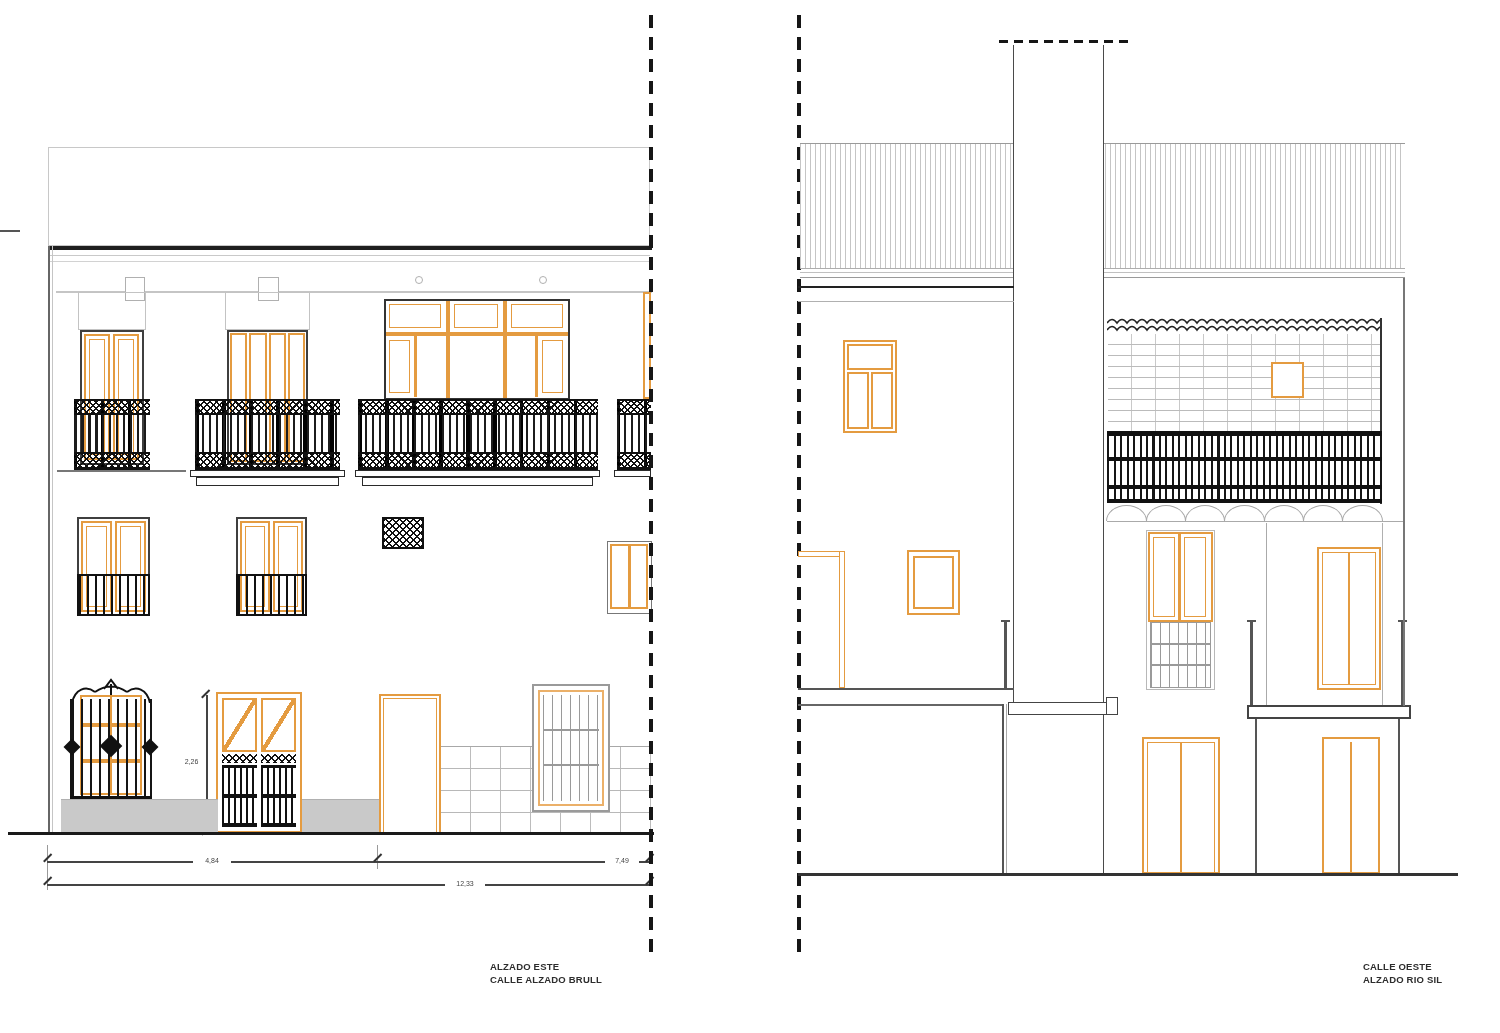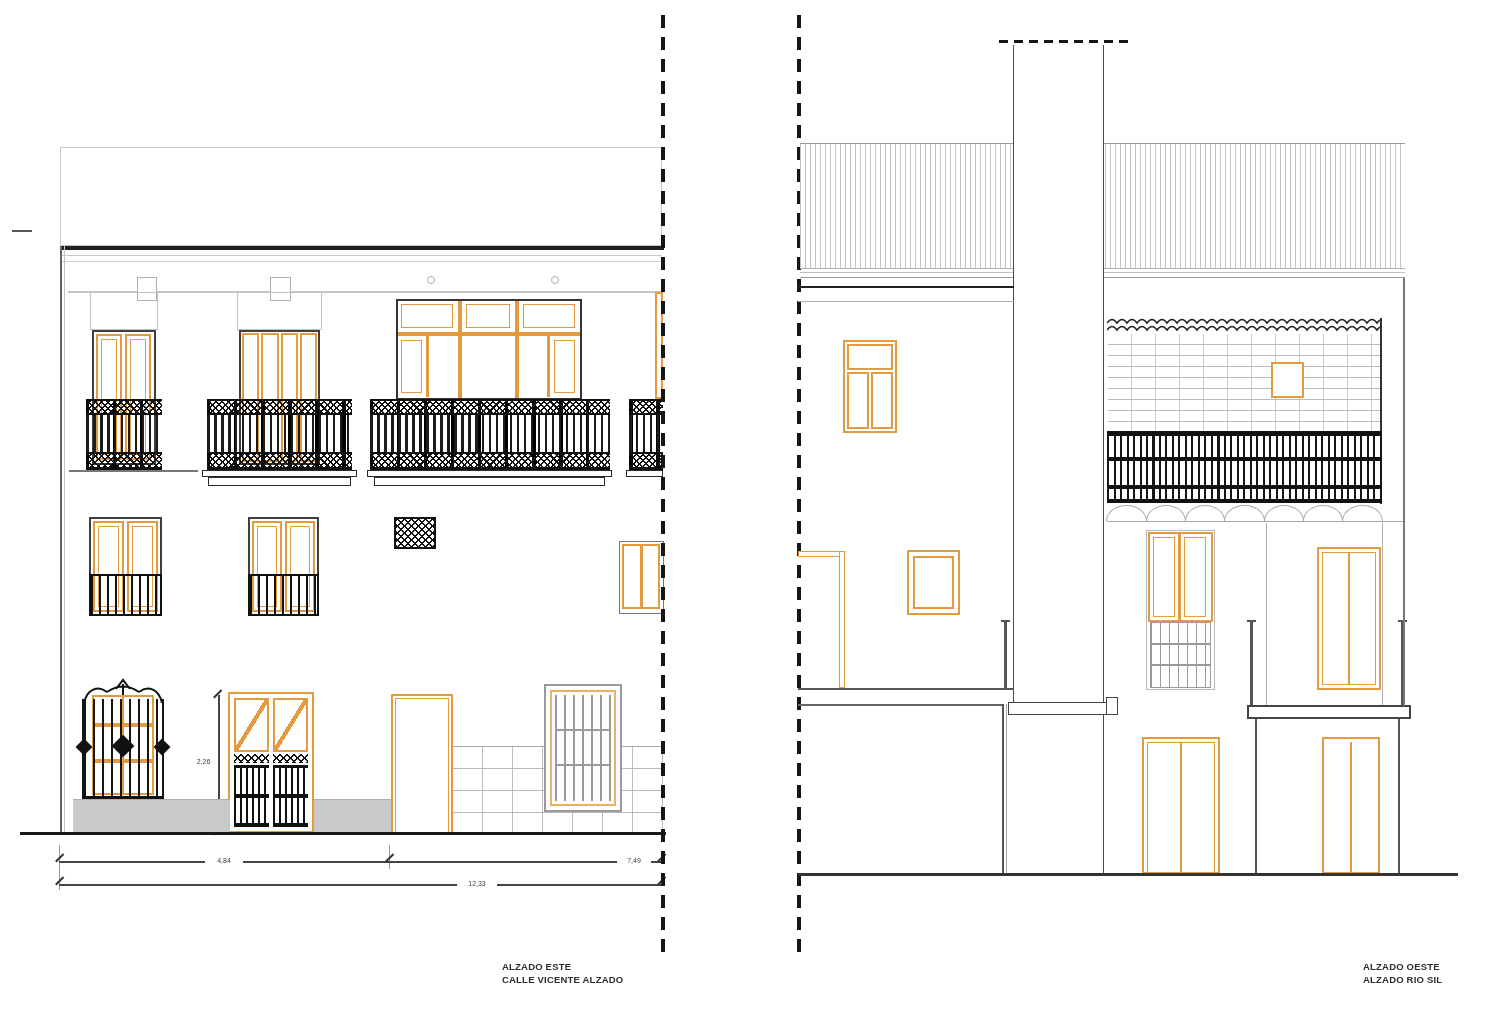--- a/index.html
+++ b/index.html
@@ -66,21 +66,21 @@
     background-size:100% 3px,100% 4px,100% 4px,100% 100%;background-repeat:no-repeat;}
   .arch{flex:1;border:1.2px solid #a8a8a8;border-bottom:none;
         border-radius:50% 50% 0 0/100% 100% 0 0;margin:0 -0.6px;}
   .diam{background:#111;transform:rotate(45deg);}
 </style>
 </head>
 <body>
 
 <div id="canvas">
 
-  <div class="a" style="left:12px;top:0;width:750px;height:1033px;">
+  <div class="a" style="left:0;top:0;width:750px;height:1033px;">
     <div class="a" style="left:0;top:230px;width:20px;height:2px;background:#555;"></div>
 
     <div class="a" style="left:48px;top:147px;width:602px;height:99px;border:1px solid #c8c8c8;"></div>
     <div class="a" style="left:48px;top:246px;width:604px;height:4px;background:#1f1f1f;"></div>
     <div class="a" style="left:50px;top:255px;width:600px;height:1px;background:#c9c9c9;"></div>
     <div class="a" style="left:50px;top:261px;width:600px;height:1px;background:#d2d2d2;"></div>
     <div class="a" style="left:56px;top:291px;width:596px;height:1.5px;background:#c5c5c5;"></div>
     <div class="a" style="left:125px;top:277px;width:20px;height:24px;border:1.5px solid #b0b0b0;background:#fff;"></div>
     <div class="a" style="left:258px;top:277px;width:21px;height:24px;border:1.5px solid #b0b0b0;background:#fff;"></div>
     <div class="a" style="left:415px;top:276px;width:8px;height:8px;border:1px solid #b0b0b0;border-radius:50%;"></div>
@@ -217,21 +217,21 @@
     <div class="a dline" style="left:47px;top:884px;width:398px;"></div>
     <div class="a dim" style="left:445px;top:879px;width:40px;">12,33</div>
     <div class="a dline" style="left:485px;top:884px;width:165px;"></div>
     <div class="a tick" style="left:42px;top:880px;"></div>
     <div class="a tick" style="left:644px;top:880px;"></div>
 
     <div class="a vdash" style="left:649px;top:15px;width:3.5px;height:945px;"></div>
 
     <div class="a" style="left:490px;top:960px;">
       <div class="lbl">ALZADO ESTE</div>
-      <div class="lbl">CALLE VICENTE ALZADO</div>
+      <div class="lbl">CALLE ALZADO BRULL</div>
     </div>
   </div>
 
   <div class="a" style="left:750px;top:0;width:750px;height:1033px;">
     <div class="a vdash" style="left:47px;top:15px;width:3.5px;height:945px;"></div>
 
     <div class="a roof" style="left:50px;top:143px;width:605px;height:126px;"></div>
     <div class="a" style="left:50px;top:272px;width:605px;height:1px;background:#c0c0c0;"></div>
     <div class="a" style="left:50px;top:277px;width:605px;height:1.2px;background:#9a9a9a;"></div>
 
@@ -307,17 +307,17 @@
     <div class="a" style="left:648px;top:719px;width:2px;height:155px;background:#555;"></div>
     <div class="a" style="left:572px;top:737px;width:58px;height:137px;border:2.5px solid var(--or);background:#fff;">
       <div class="a" style="left:26px;top:3px;width:2px;height:130px;background:var(--or);"></div>
     </div>
     <div class="a" style="left:653px;top:278px;width:1.5px;height:428px;background:#777;"></div>
     <div class="a" style="left:632px;top:523px;width:1px;height:182px;background:#b0b0b0;"></div>
 
     <div class="a" style="left:48px;top:873px;width:660px;height:2.5px;background:#333;"></div>
 
     <div class="a" style="left:613px;top:960px;">
-      <div class="lbl">ALZADO OESTE</div>
+      <div class="lbl">CALLE OESTE</div>
       <div class="lbl">ALZADO RIO SIL</div>
     </div>
   </div>
 </div>
 
 </body></html>

